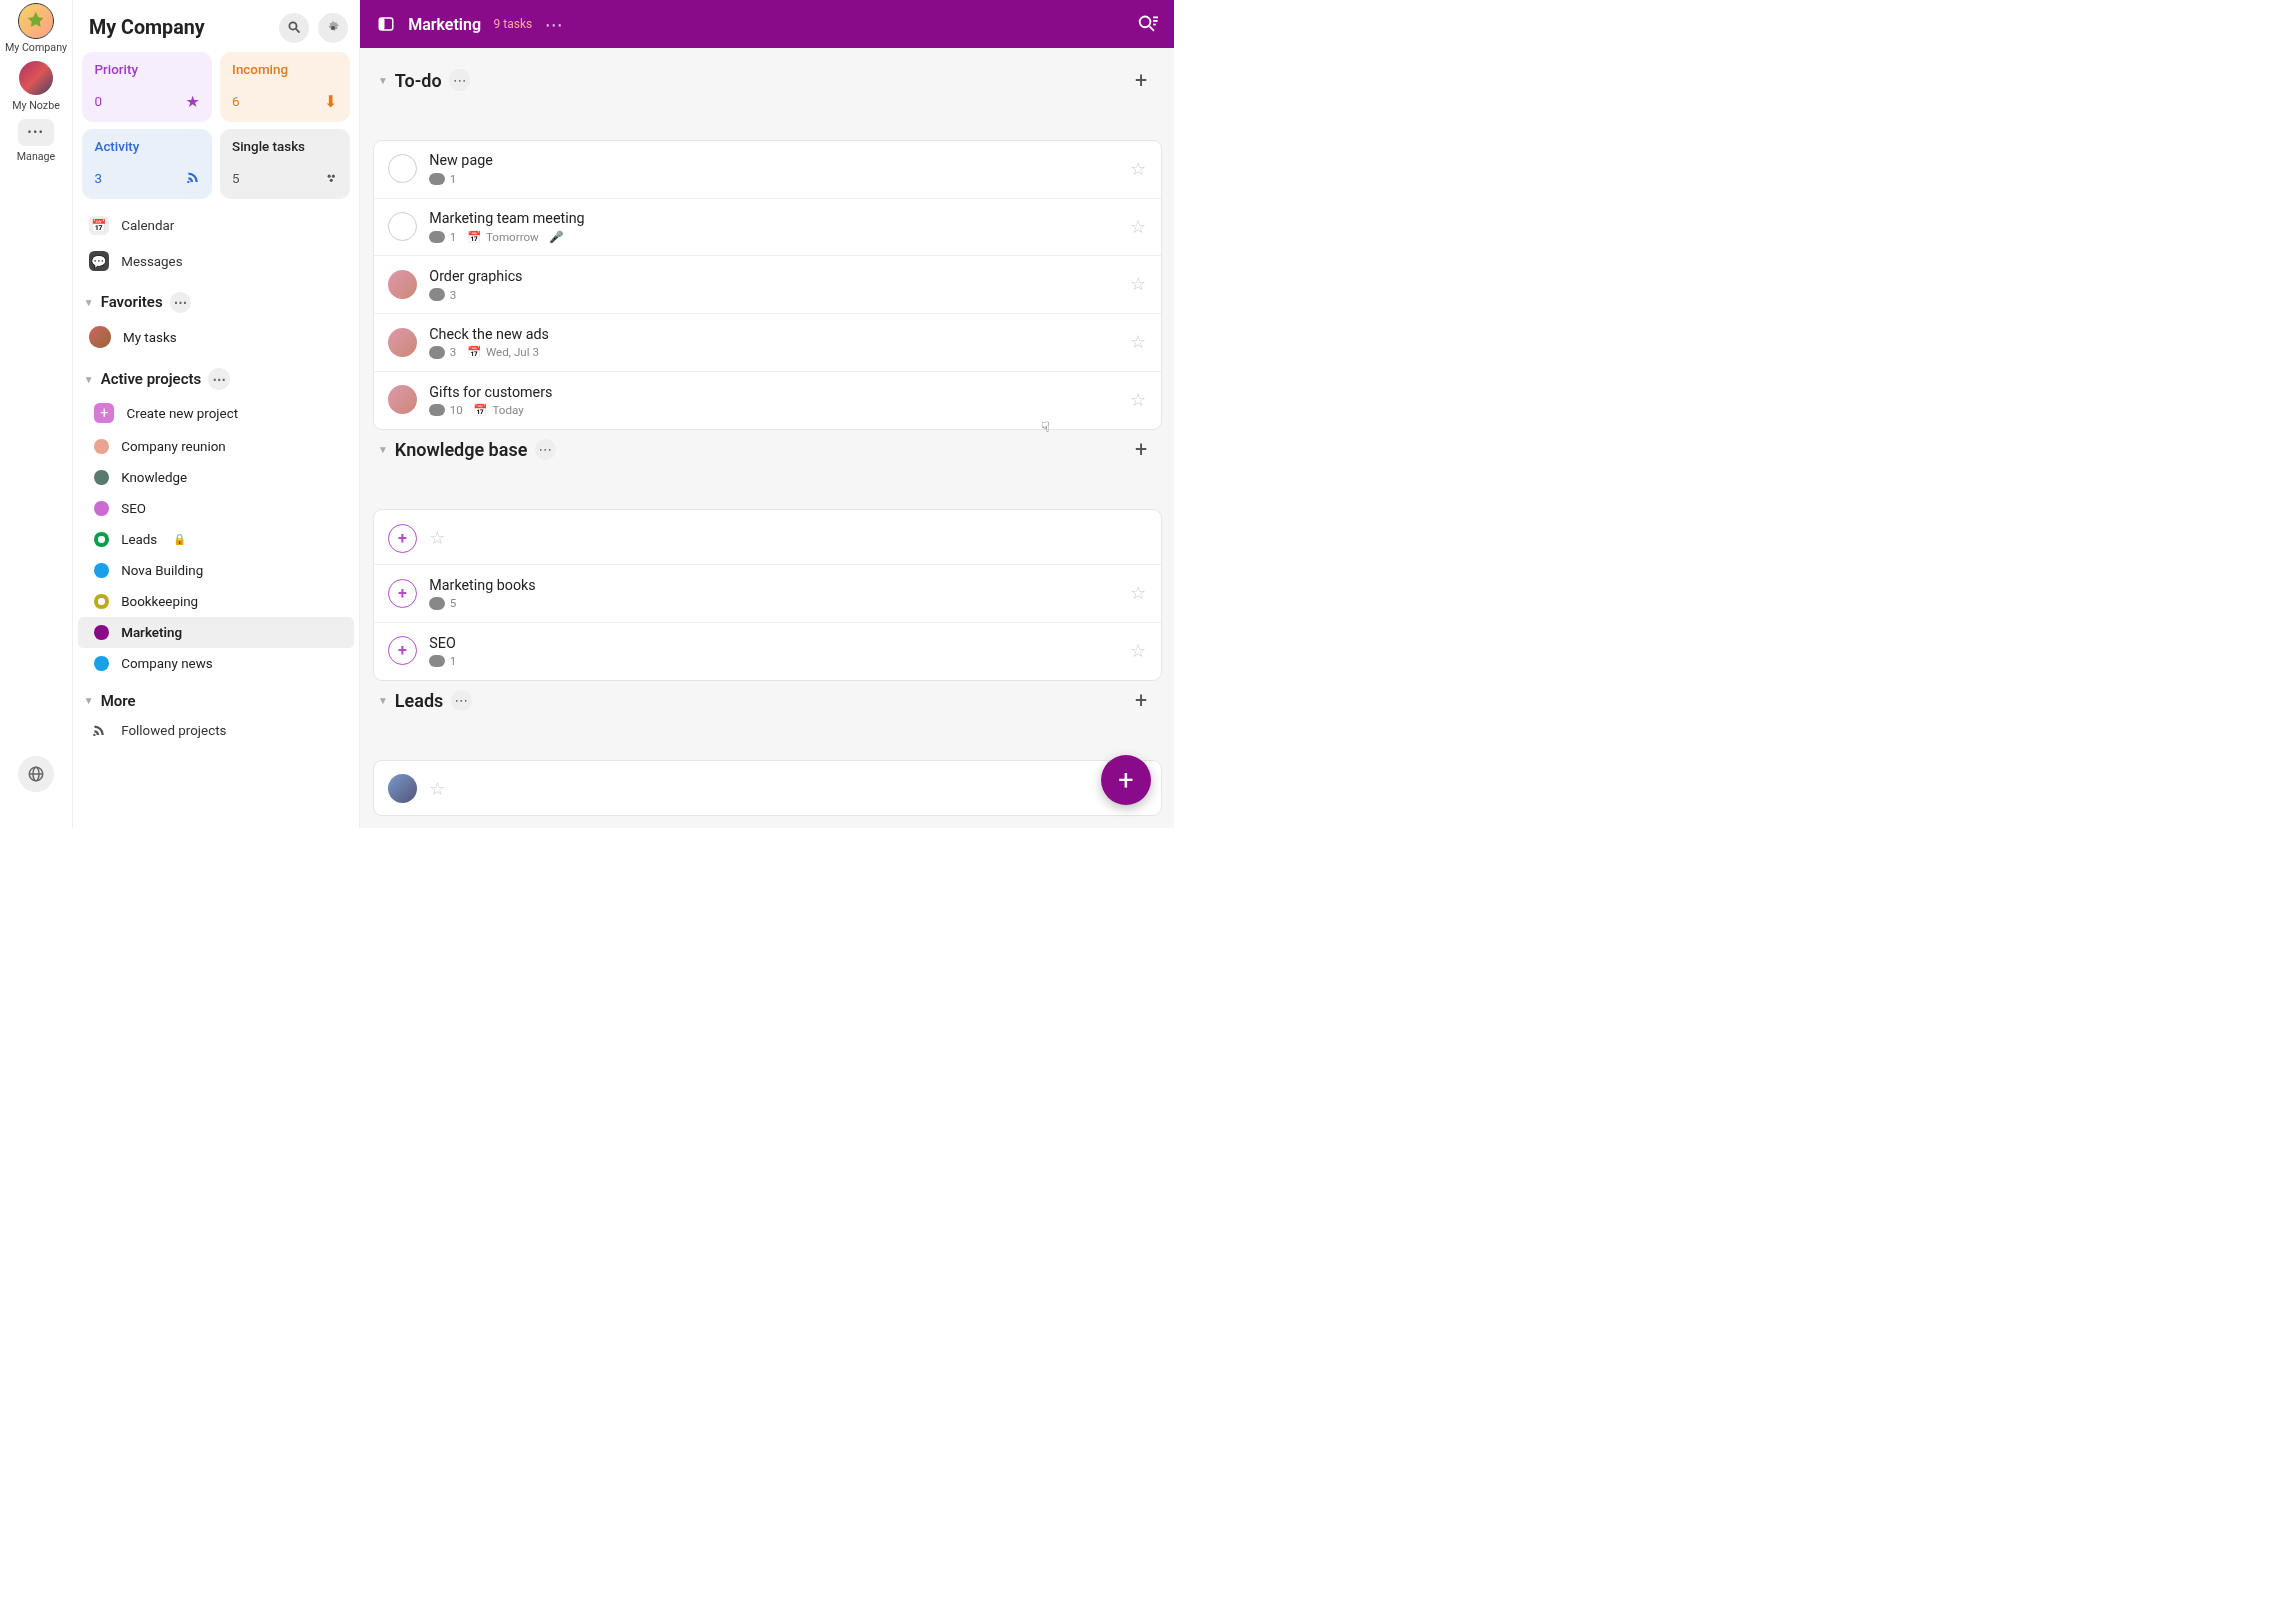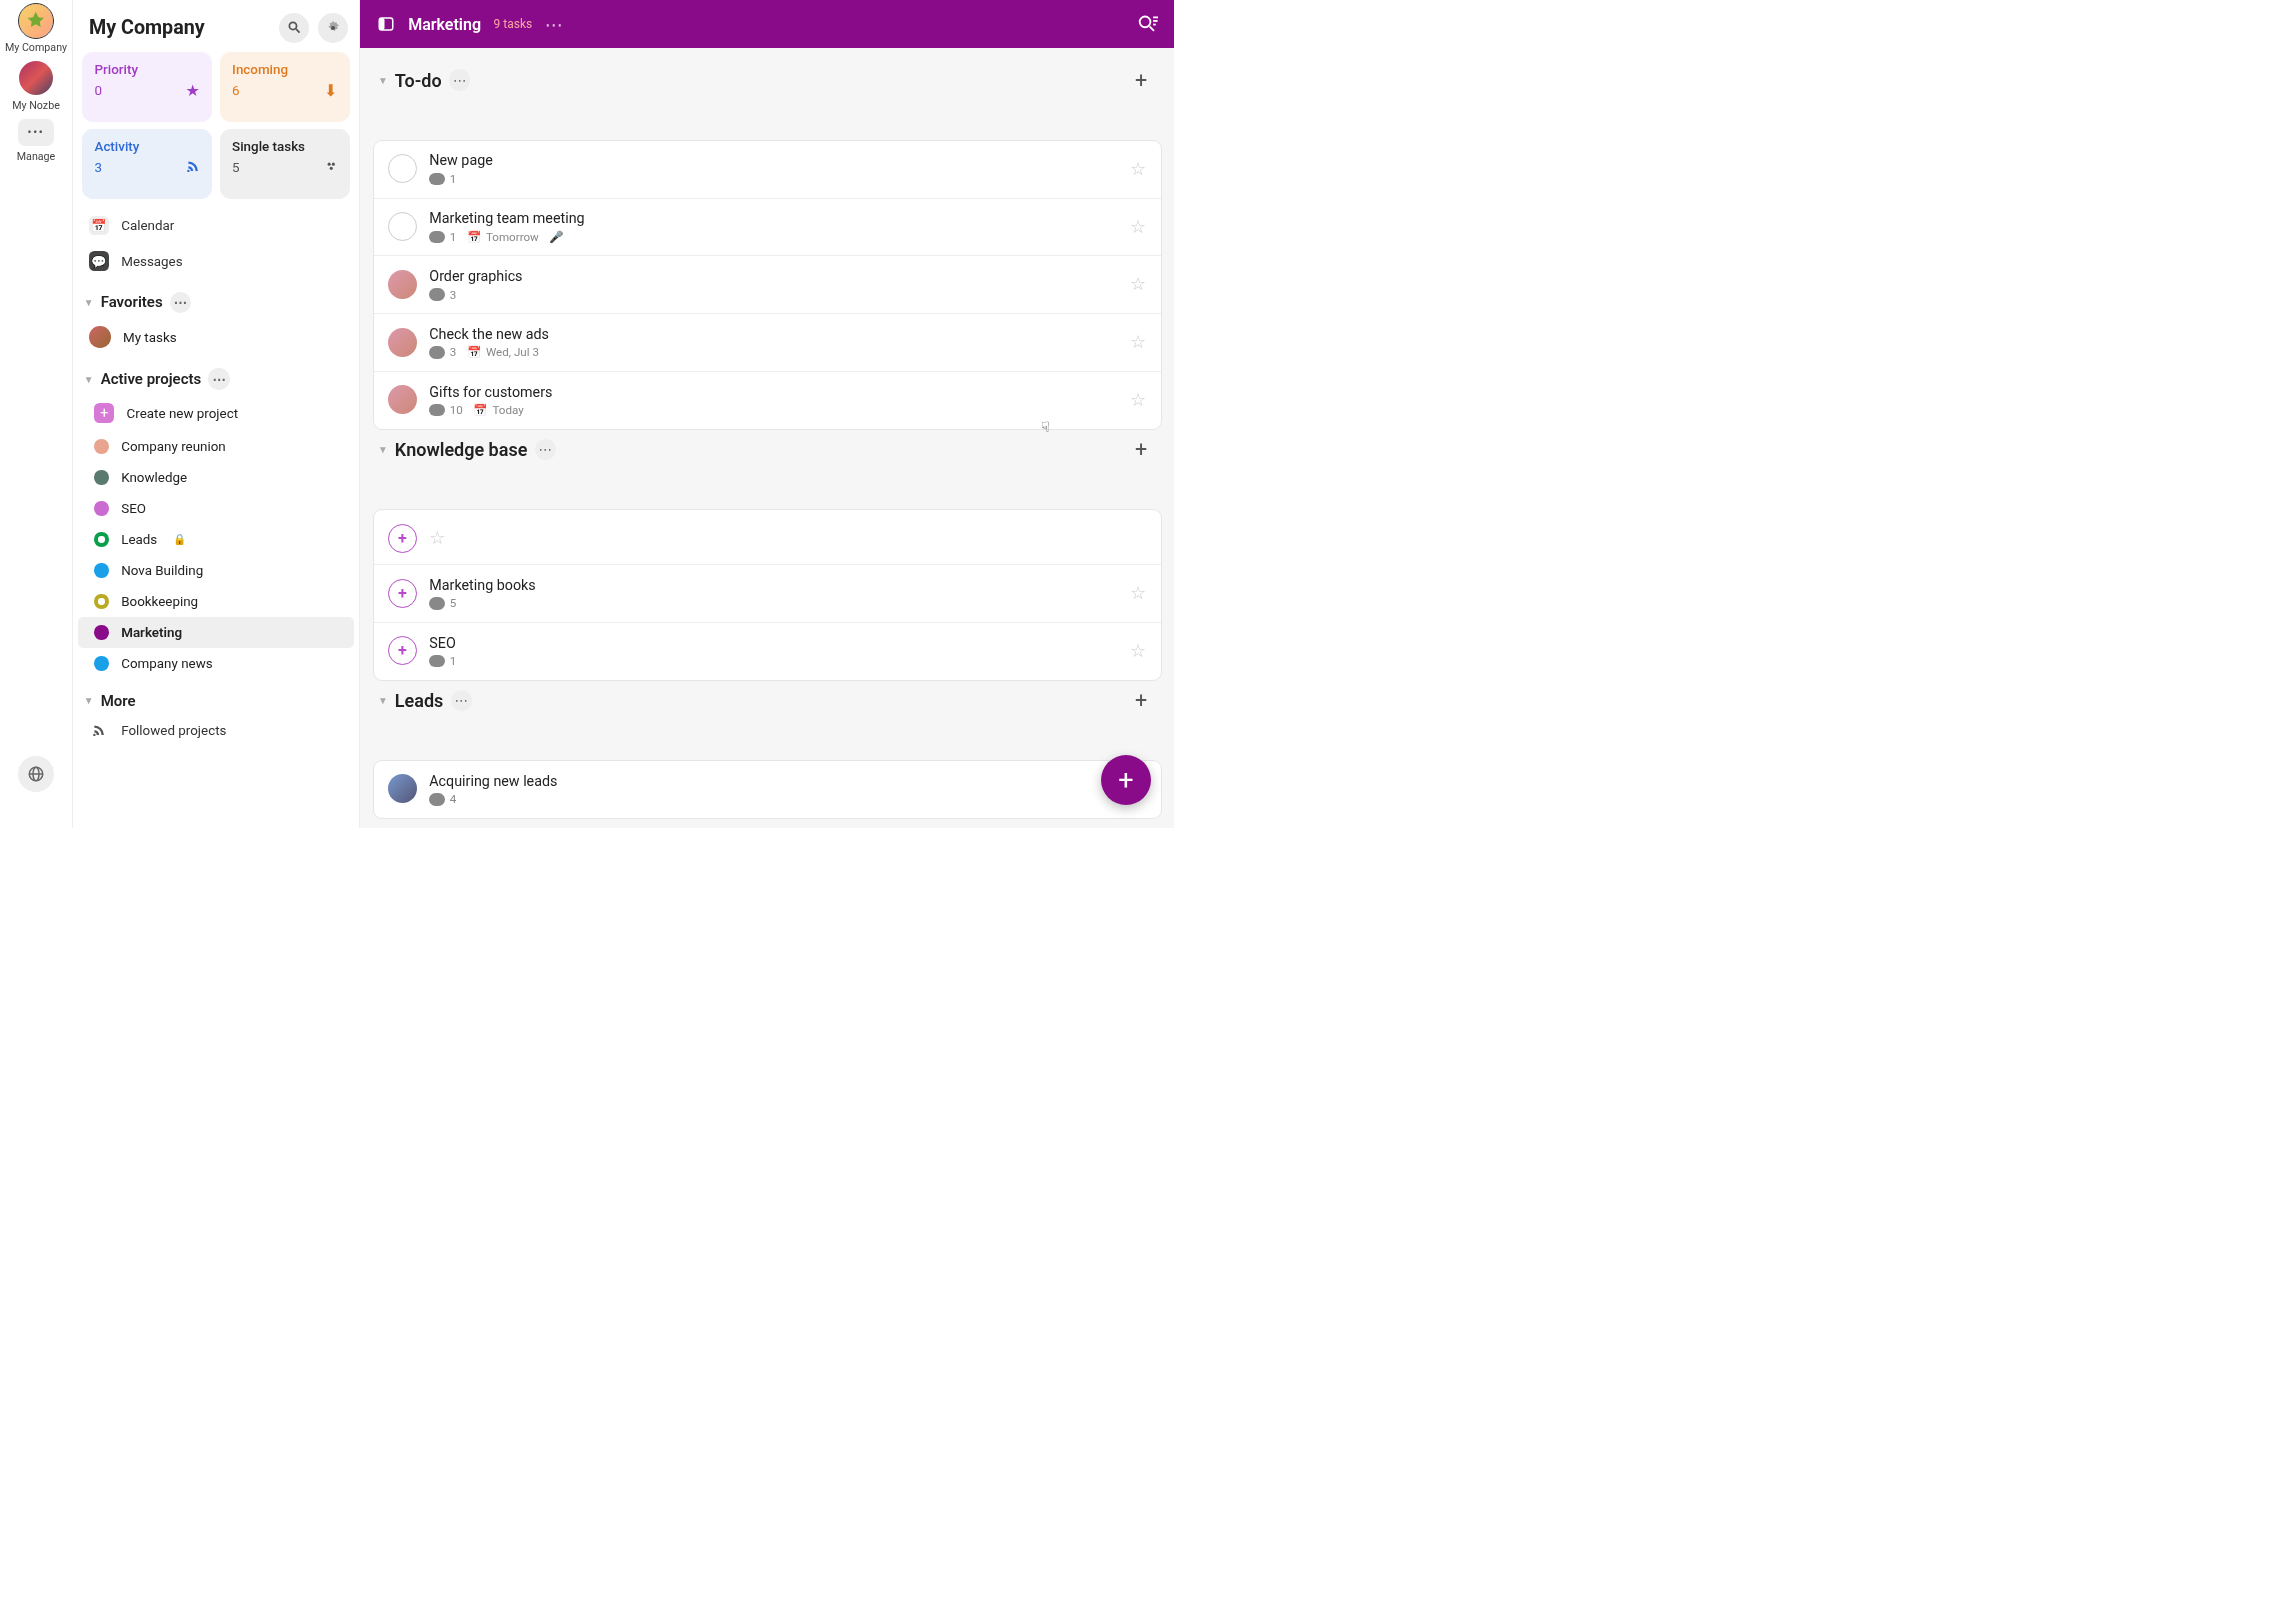--- a/index.html
+++ b/index.html
@@ -68,21 +68,21 @@
   }
   .sb-title{font-size:19.7px;font-weight:700;}
   .sb-header-icons{display:flex;gap:9px;}
   .sb-circle-btn{
     width:30px;height:30px;border-radius:50%;background:#ececec;
     display:flex;align-items:center;justify-content:center;color:#555;cursor:pointer;
   }
   .tiles{display:grid;grid-template-columns:1fr 1fr;gap:7.2px;padding:0 9px 9px 9px;}
   .tile{
     border-radius:10.7px;padding:10.7px 12.5px;min-height:70px;
-    display:flex;flex-direction:column;
+    display:flex;flex-direction:column;justify-content:space-between;
   }
   .tile .trow{display:flex;justify-content:space-between;align-items:center;}
   .tile .tname{font-size:13.4px;font-weight:500;}
   .tile .tnum{font-size:13.4px;}
   .tile.priority{background:#f6eefc;}
   .tile.priority .tname,.tile.priority .tnum{color:#a03bc3;}
   .tile.incoming{background:#fdf1e5;}
   .tile.incoming .tname,.tile.incoming .tnum{color:#e07a1f;}
   .tile.activity{background:#e9f0fa;}
   .tile.activity .tname,.tile.activity .tnum{color:#2f6bd6;}
@@ -463,29 +463,20 @@
       </div>
       <div class="sect-row">
         <span class="chev">▼</span>
     <span class="sect-title">Leads</span>
     <span class="pill-menu">⋯</span>
     <span class="sect-add">+</span>
       </div>
       <div class="tasklist">
         <div class="task">
           <div class="tav person2"></div>
-          <div class="tbody">
-            <div class="tname">Acquiring new leads</div>
-            <div class="tmeta">
-              <span class="chip">
-                <span class="comment-ic"></span>
-                <span>4</span>
-              </span>
-            </div>
-          </div>
           <div class="tstar">☆</div>
         </div>
       </div>
     </div>
 
   <div class="fab">
     <span>+</span>
   </div>
   <div class="cursor-pointer-overlay">☟</div>
 </div>

